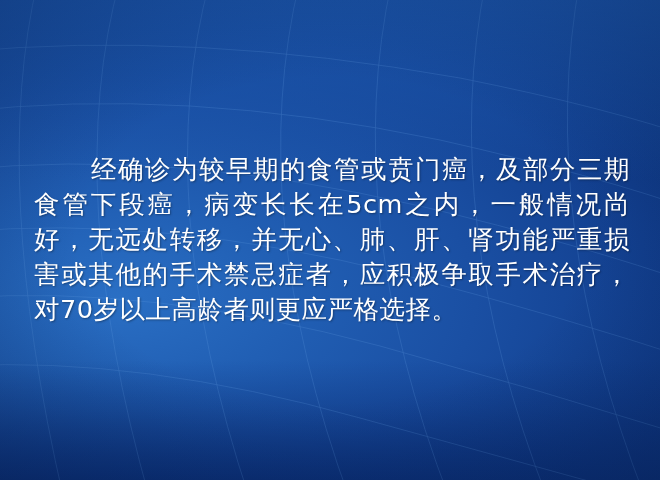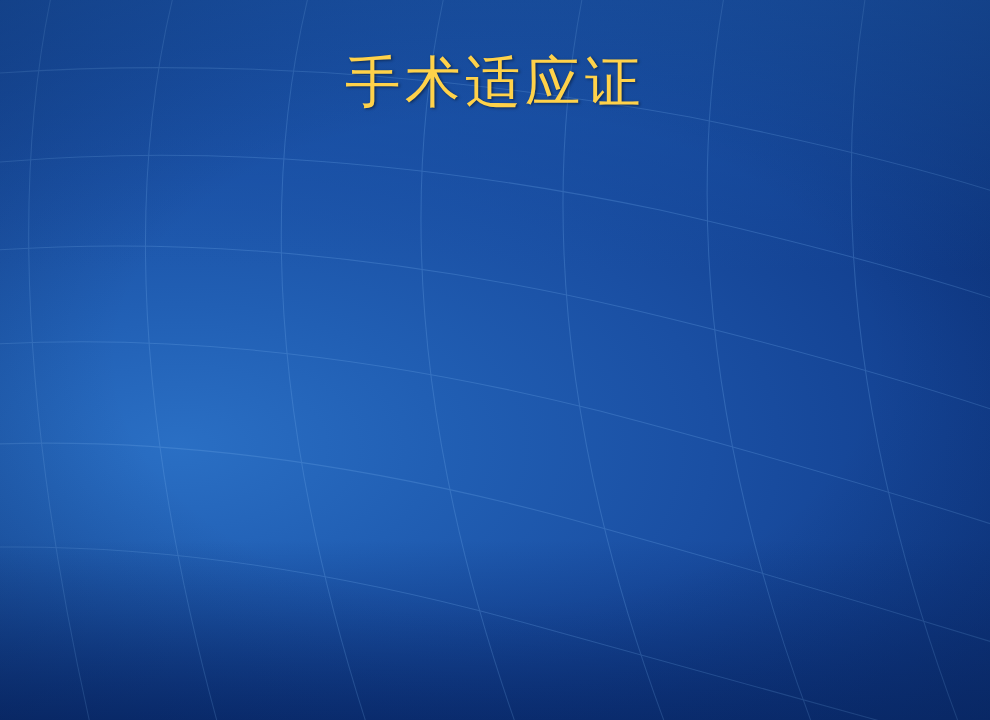--- a/index.html
+++ b/index.html
@@ -103,16 +103,18 @@
         <path d="M300 -20 Q 244 210 350 500"></path>
         <path d="M392 -20 Q 340 215 450 500"></path>
         <path d="M486 -20 Q 438 218 548 500"></path>
         <path d="M580 -20 Q 536 218 646 500"></path>
       </g>
     </svg>
   </div>
 
   <div class="vignette"></div>
 
-  <div class="title">手术适应证</div>
 
+  <div class="body-text">
+    <span class="indent"></span><span>经确诊为较早期的食管或贲门癌，及部分三期食管下段癌，病变长长在5cm之内，一般情况尚好，无远处转移，并无心、肺、肝、肾功能严重损害或其他的手术禁忌症者，应积极争取手术治疗，对70岁以上高龄者则更应严格选择。</span>
+  </div>
 
 </div>
 
 </body></html>

